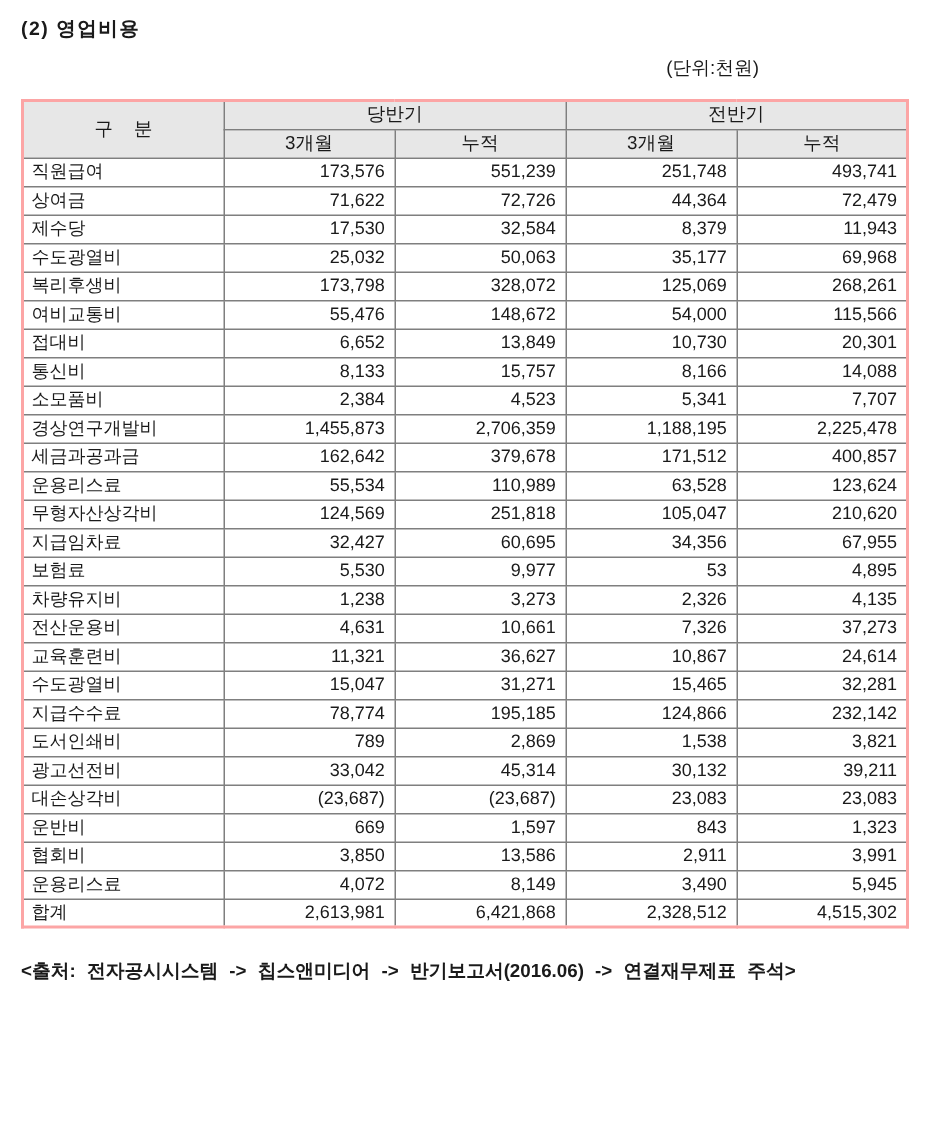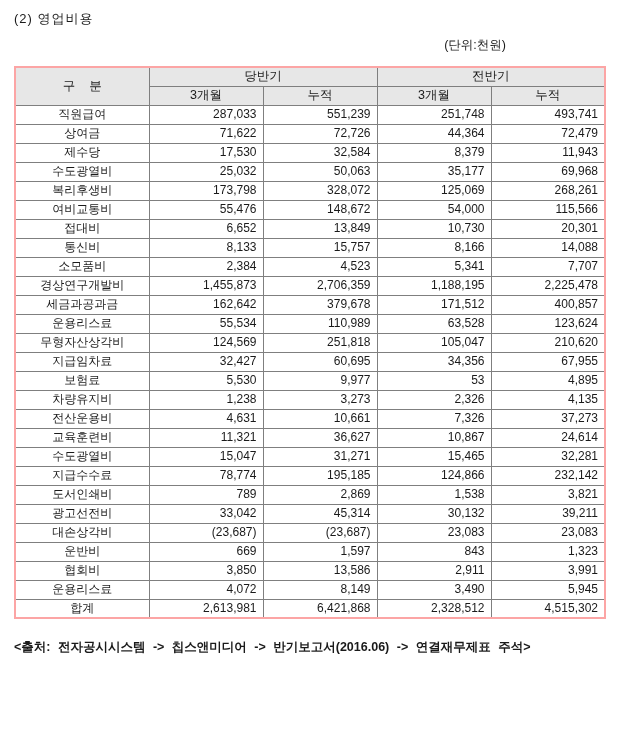--- a/index.html
+++ b/index.html
@@ -9,21 +9,21 @@
     height: 754px;
     font-family: "Liberation Sans", "DejaVu Sans", sans-serif;
     color: #1a1a1a;
     position: relative;
     overflow: hidden;
   }
   .page { padding: 8px 14px 0 14px; width: 618px; }
 
   .doc-title {
     font-size: 13px;
-    font-weight: normal;
+    font-weight: bold;
     letter-spacing: 1px;
     margin-top: 2px;
   }
 
   .unit-line {
     width: 492px;            
     text-align: right;
     font-size: 12.5px;
     margin-top: 9px;
     margin-bottom: 12px;
@@ -43,21 +43,21 @@
     padding: 1px 5px;
     overflow: hidden;
     white-space: nowrap;
   }
   table.expense thead th {
     background: #e7e7e7;
     font-weight: normal;
     text-align: center;
     font-size: 12.5px;
   }
-  table.expense td.label { text-align: center; padding-left: 5px; }
+  table.expense td.label { text-align: left; padding-left: 5px; }
   table.expense td.num   { text-align: right; padding-right: 6px; }
 
   .source-line {
     font-size: 12.5px;
     margin-top: 20px;
     word-spacing: 4px;
     white-space: nowrap;
     font-weight: bold;
   }
 
@@ -95,21 +95,21 @@
       <tr>
         <th>3개월</th>
         <th>누적</th>
         <th>3개월</th>
         <th>누적</th>
       </tr>
     </thead>
     <tbody>
         <tr>
           <td class="label">직원급여</td>
-          <td class="num">287,033</td>
+          <td class="num">173,576</td>
           <td class="num">551,239</td>
           <td class="num">251,748</td>
           <td class="num">493,741</td>
         </tr>
         <tr>
           <td class="label">상여금</td>
           <td class="num">71,622</td>
           <td class="num">72,726</td>
           <td class="num">44,364</td>
           <td class="num">72,479</td>

